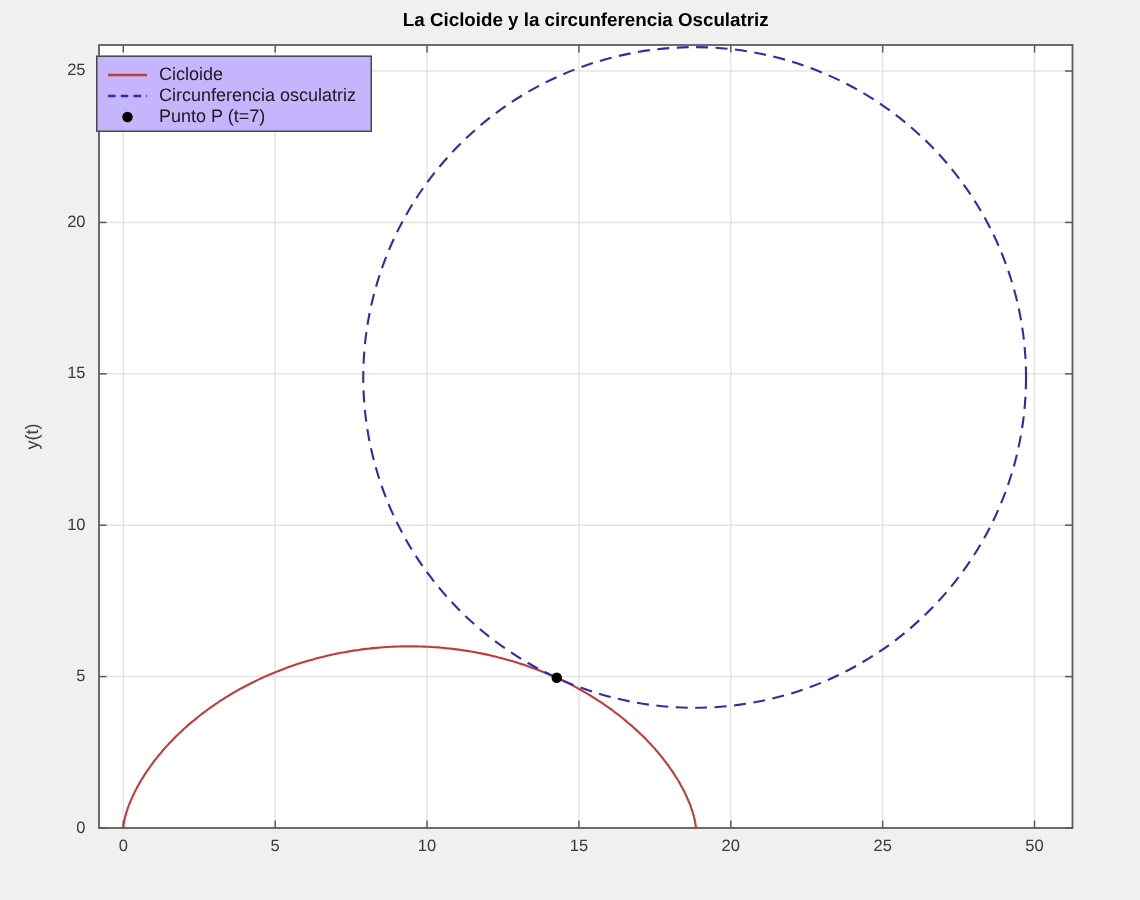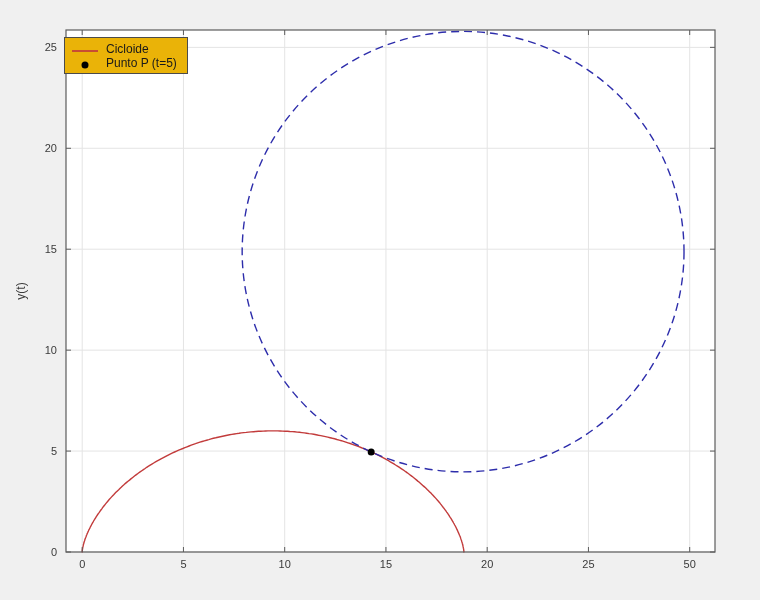--- a/index.html
+++ b/index.html
@@ -35,20 +35,21 @@
   }
   .legend-entry { display: flex; align-items: center; height: 13px; }
   .legend-sample { width: 28px; height: 12px; display: inline-block; flex: 0 0 28px; }
   .legend-label { font-size: 12px; margin-left: 7px; white-space: nowrap; }
 </style>
 </head>
 <body>
 
 <div class="figure" style="background: rgb(240, 240, 240);">
 
+  <div class="chart-title" style="color: rgb(0, 0, 0);">La Cicloide y la circunferencia Osculatriz</div>
 
   <svg class="plot" id="plot-svg" width="760" height="600">
       <rect x="66" y="30" width="649" height="522" fill="#ffffff"></rect>
       <line x1="82.1996879875195" y1="30" x2="82.1996879875195" y2="552" stroke="#e4e4e4" stroke-width="1"></line>
       <line x1="183.44773790951638" y1="30" x2="183.44773790951638" y2="552" stroke="#e4e4e4" stroke-width="1"></line>
       <line x1="284.69578783151326" y1="30" x2="284.69578783151326" y2="552" stroke="#e4e4e4" stroke-width="1"></line>
       <line x1="385.9438377535102" y1="30" x2="385.9438377535102" y2="552" stroke="#e4e4e4" stroke-width="1"></line>
       <line x1="487.1918876755071" y1="30" x2="487.1918876755071" y2="552" stroke="#e4e4e4" stroke-width="1"></line>
       <line x1="588.4399375975039" y1="30" x2="588.4399375975039" y2="552" stroke="#e4e4e4" stroke-width="1"></line>
       <line x1="689.6879875195009" y1="30" x2="689.6879875195009" y2="552" stroke="#e4e4e4" stroke-width="1"></line>
@@ -101,28 +102,34 @@
       <div class="y-tick-label" style="left: 23px; top: 546px; color: rgb(58, 58, 58);">0</div>
       <div class="y-tick-label" style="left: 23px; top: 445.072px; color: rgb(58, 58, 58);">5</div>
       <div class="y-tick-label" style="left: 23px; top: 344.144px; color: rgb(58, 58, 58);">10</div>
       <div class="y-tick-label" style="left: 23px; top: 243.216px; color: rgb(58, 58, 58);">15</div>
       <div class="y-tick-label" style="left: 23px; top: 142.288px; color: rgb(58, 58, 58);">20</div>
       <div class="y-tick-label" style="left: 23px; top: 41.3596px; color: rgb(58, 58, 58);">25</div>
     </div>
 
   <div class="y-axis-label" style="color: rgb(58, 58, 58);">y(t)</div>
 
-  <div class="legend" id="legend" style="background: #eab308; border: 1px solid rgb(75, 75, 75);">
+  <div class="legend" id="legend" style="background: #c4b5fd; border: 1px solid rgb(75, 75, 75);">
     <div class="legend-entry">
       <span class="legend-sample"><svg width="28" height="12">
             <line x1="1" y1="6" x2="27" y2="6" stroke="#c23b3b" stroke-width="1.7" stroke-dasharray="none"></line>
           </svg></span>
       <span class="legend-label" style="color: rgb(26, 26, 26);">Cicloide</span>
     </div>
     <div class="legend-entry">
       <span class="legend-sample"><svg width="28" height="12">
+            <line x1="1" y1="6" x2="27" y2="6" stroke="#2d2dab" stroke-width="1.7" stroke-dasharray="5 3.5"></line>
+          </svg></span>
+      <span class="legend-label" style="color: rgb(26, 26, 26);">Circunferencia osculatriz</span>
+    </div>
+    <div class="legend-entry">
+      <span class="legend-sample"><svg width="28" height="12">
             <circle cx="14" cy="6" r="3.5" fill="#000000"></circle>
           </svg></span>
-      <span class="legend-label" style="color: rgb(26, 26, 26);">Punto P (t=5)</span>
+      <span class="legend-label" style="color: rgb(26, 26, 26);">Punto P (t=7)</span>
     </div>
   </div>
 
 </div>
 
 </body></html>

